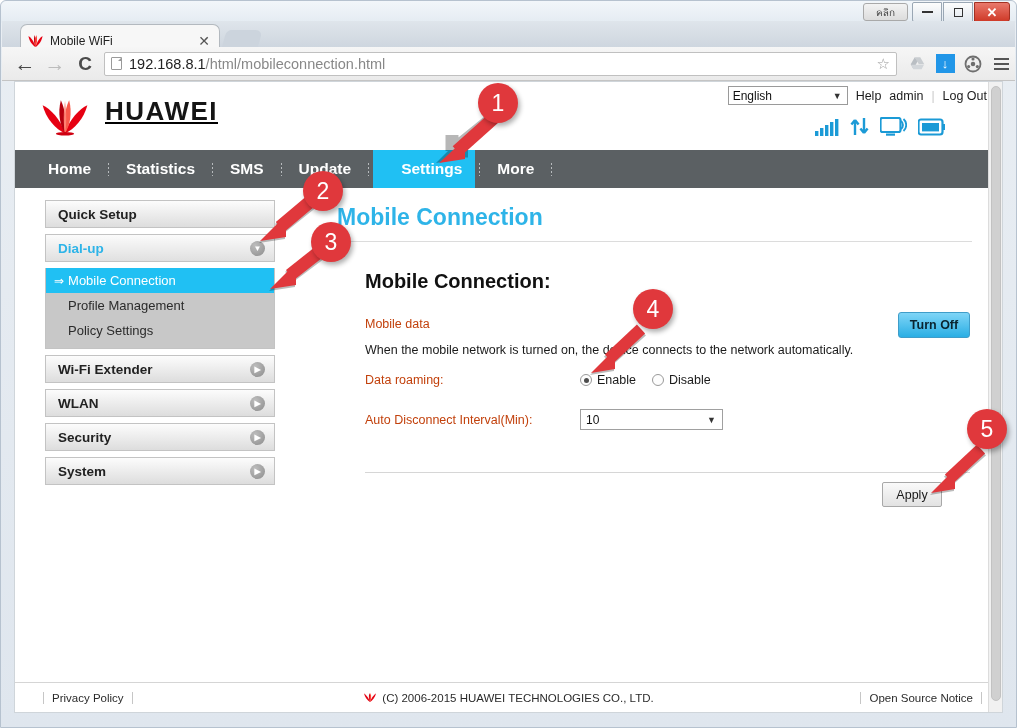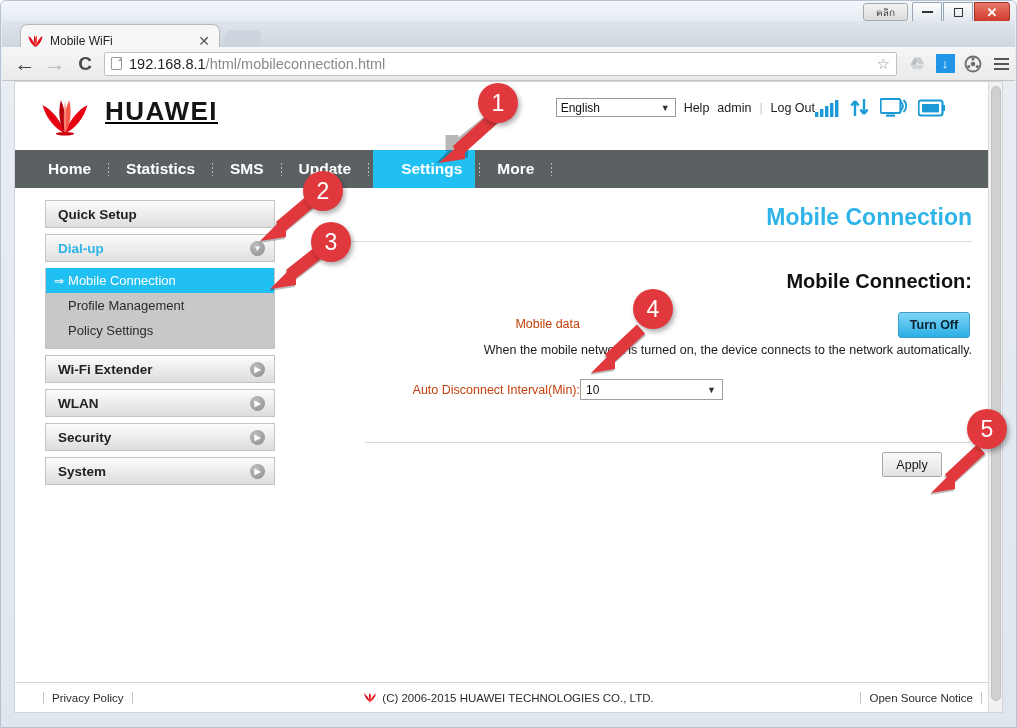--- a/index.html
+++ b/index.html
@@ -145,21 +145,21 @@
     position: relative; height: 68px; background: #ffffff;
   }
   #brand { position: absolute; left: 21px; top: 14px; display: flex; align-items: flex-start; text-decoration: underline; }
   #brand-logo { width: 58px; height: 40px; }
   #brand-name {
     margin-left: 11px; font-size: 26px; font-weight: bold;
     letter-spacing: 1.5px; color: #151515;
   }
   #header-right {
     position: absolute; right: 15px; top: 4px;
-    display: flex; flex-direction: row; align-items: flex-end;
+    display: flex; flex-direction: column; align-items: flex-end;
   }
   #header-top-row { display: flex; align-items: center; gap: 8px; }
   #lang-select {
     width: 120px; height: 19px; background: #fff;
     border: 1px solid #9a9a9a;
     font-size: 12px; color: #111;
     display: flex; align-items: center; padding: 0 4px;
     position: relative;
   }
   #lang-select .caret {
@@ -183,21 +183,21 @@
     padding: 0 13px; height: 38px; display: flex; align-items: center;
   }
   .navitem.active { background: #20c0f3; padding-left: 28px; }
   .navdot {
     width: 1px; height: 13px;
     background: repeating-linear-gradient(#b7bbbd 0 2px, transparent 2px 4px);
     margin: 0 4px;
   }
 
   
-  #page-body { display: flex; height: 494px; background: #fff; text-align: right; }
+  #page-body { display: flex; height: 494px; background: #fff; }
   #sidebar {
     width: 300px; padding: 12px 0 0 30px; position: relative;
   }
   .menu-top {
     width: 230px; height: 28px;
     background: linear-gradient(#fcfcfc, #dddddd);
     border: 1px solid #c3c3c3;
     display: flex; align-items: center; padding: 0 12px;
     font-size: 13.5px; font-weight: bold; color: #222;
     margin-bottom: 6px; position: relative;
@@ -483,20 +483,27 @@
 
         <div id="section-title">Mobile Connection:</div>
 
         <div class="frow">
           <span class="flabel">Mobile data</span>
           <div id="turnoff-btn">Turn Off</div>
         </div>
 
         <div class="fnote">When the mobile network is turned on, the device connects to the network automatically.</div>
 
+        <div class="frow">
+          <span class="flabel">Data roaming:</span>
+          <span class="radio on"></span>
+          <span class="rlabel">Enable</span>
+          <span class="radio"></span>
+          <span class="rlabel">Disable</span>
+        </div>
 
         <div class="frow" style="margin-top:22px">
           <span class="flabel">Auto Disconnect Interval(Min):</span>
           <div id="interval-select">
             <span>10</span>
             <span class="caret">▼</span>
           </div>
         </div>
 
         <div id="bottom-rule"></div>

